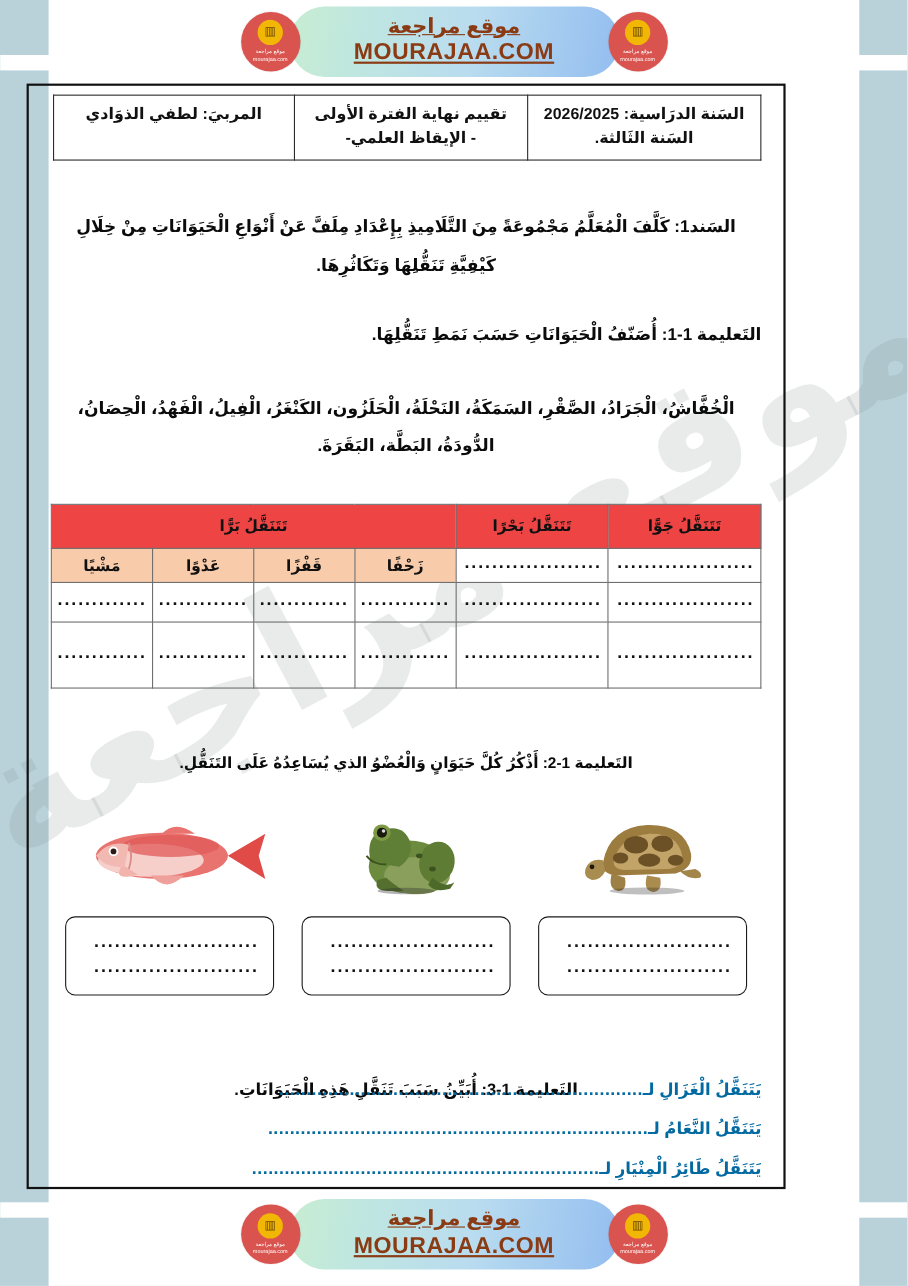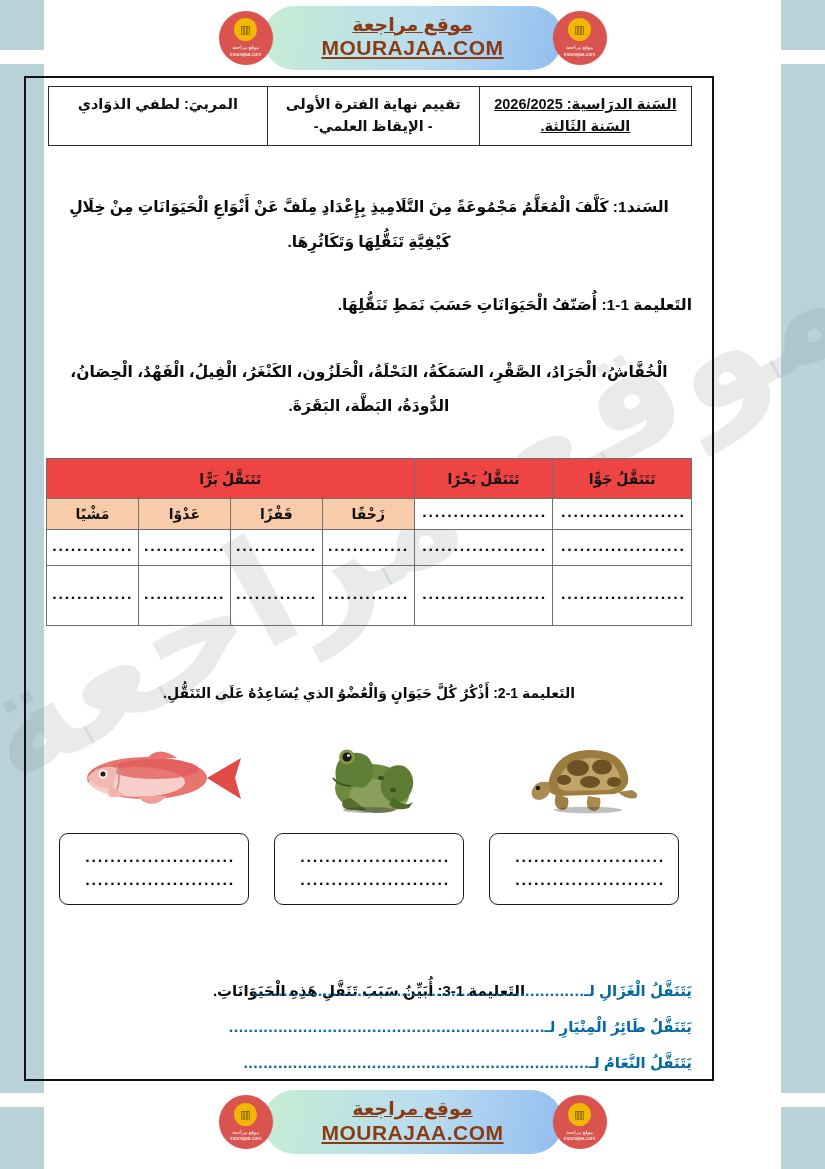--- a/index.html
+++ b/index.html
@@ -159,21 +159,21 @@
   }
   .hdr-table td {
     border: 1.3px solid #2b2b2b;
     padding: 7px 9px;
     vertical-align: top;
     line-height: 1.5;
     text-align: center;
   }
   .hdr-cell-teacher { width: 34%; text-align: center; }
   .hdr-cell-title   { width: 33%; }
-  .hdr-cell-year    { width: 33%; text-align: center; text-decoration: underline; }
+  .hdr-cell-year    { width: 33%; text-align: center; }
   .hdr-line { display: block; }
 
   
   .body-text {
     position: absolute;
     right: 45px;
     width: 646px;
     color: #0b0b0b;
     font-size: 15.5px;
     font-weight: bold;
@@ -463,24 +463,24 @@
     </div>
   </div>
 
   <div class="body-text instr-3">التَعليمة 1-3: أُبَيِّنُ سَبَبَ تَنَقَّلِ هَذِهِ الْحَيَوَانَاتِ.</div>
 
   <div class="fill-lines">
     <span class="fill-line">
       <span class="lbl">يَتَنَقَّلُ الْغَزَالِ لـ</span><span class="ldots">...................................................................</span>
     </span>
     <span class="fill-line">
-      <span class="lbl">يَتَنَقَّلُ طَائِرُ الْمِنْيَارِ لـ</span><span class="ldots">................................................................</span>
+      <span class="lbl">يَتَنَقَّلُ النَّعَامُ لـ</span><span class="ldots">......................................................................</span>
     </span>
     <span class="fill-line">
-      <span class="lbl">يَتَنَقَّلُ النَّعَامُ لـ</span><span class="ldots">......................................................................</span>
+      <span class="lbl">يَتَنَقَّلُ طَائِرُ الْمِنْيَارِ لـ</span><span class="ldots">................................................................</span>
     </span>
   </div>
 
 </div>
 
 <div class="banner banner-top">
   <div class="banner-stripe"></div>
   <div class="banner-logo">
     <div class="logo-badge">▥</div>
     <div class="logo-cap">موقع مراجعة<br>mourajaa.com</div>

